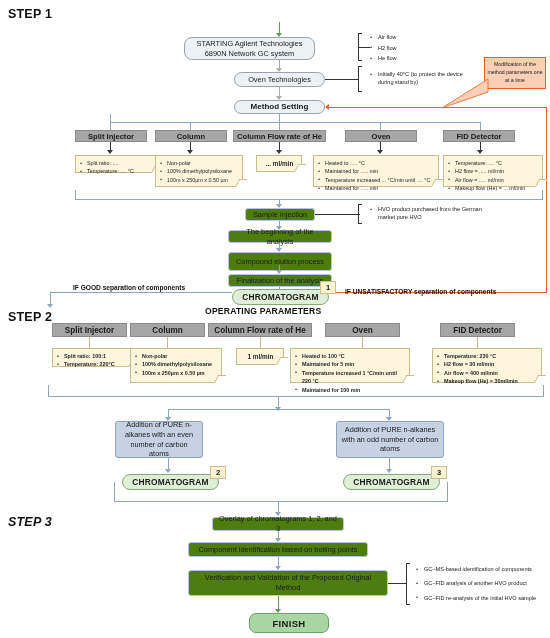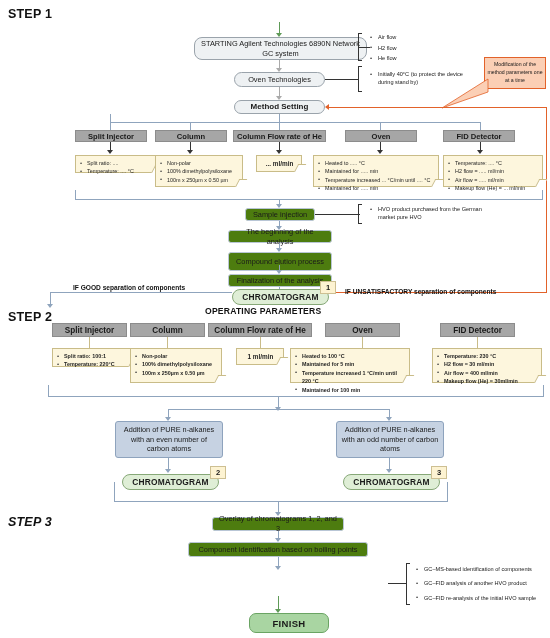--- a/index.html
+++ b/index.html
@@ -205,21 +205,21 @@
 <body>
 
 <div id="root">
 
   <div class="abs step-label" style="left:8px; top:7px;">STEP 1</div>
 
 
   <div class="vline green" style="left:279px; top:22px; height:12px;"></div>
   <div class="arrow-down green" style="left:276px; top:33px;"></div>
 
-  <div class="abs node rounded" style="left:194px; top:37px; width:173px; height:23px;">STARTING Agilent Technologies 6890N Network GC system</div>
+  <div class="abs node rounded" style="left:184px; top:37px; width:131px; height:23px;">STARTING Agilent Technologies 6890N Network GC system</div>
 
   <div class="bracket" style="left:358px; top:33px; height:28px;"></div>
   <div class="hline dark" style="left:358px; top:47px; width:12px; background:#333;"></div>
   <ul class="plainlist" style="left:370px; top:32px; width:110px;">
     <li>Air flow</li>
     <li>H2 flow</li>
     <li>He flow</li>
   </ul>
 
   <div class="vline gray" style="left:279px; top:60px; height:9px;"></div>
@@ -417,21 +417,21 @@
   <div class="vline" style="left:543px; top:385px; height:11px;"></div>
   <div class="vline" style="left:278px; top:396px; height:13px;"></div>
   <div class="arrow-down" style="left:275px; top:407px;"></div>
 
   <div class="hline" style="left:168px; top:409px; width:221px;"></div>
   <div class="vline" style="left:168px; top:409px; height:9px;"></div>
   <div class="arrow-down" style="left:165px; top:417px;"></div>
   <div class="vline" style="left:389px; top:409px; height:9px;"></div>
   <div class="arrow-down" style="left:386px; top:417px;"></div>
 
-  <div class="abs node" style="left:115px; top:421px; width:108px; height:37px; font-size:7.3px;">Addition of PURE n-alkanes with an even number of carbon atoms</div>
+  <div class="abs node" style="left:115px; top:421px; width:88px; height:37px; font-size:7.3px;">Addition of PURE n-alkanes with an even number of carbon atoms</div>
   <div class="abs node" style="left:336px; top:421px; width:108px; height:37px; font-size:7.3px;">Addition of PURE n-alkanes with an odd number of carbon atoms</div>
 
   <div class="vline" style="left:168px; top:458px; height:13px;"></div>
   <div class="arrow-down" style="left:165px; top:469px;"></div>
   <div class="vline" style="left:389px; top:458px; height:13px;"></div>
   <div class="arrow-down" style="left:386px; top:469px;"></div>
 
   <div class="chromatogram abs" style="left:122px; top:474px; width:97px; height:16px;">CHROMATOGRAM</div>
   <div class="badge abs" style="left:210px; top:466px; width:16px; height:13px;">2</div>
 
@@ -447,20 +447,21 @@
   <div class="abs step-label" style="left:8px; top:515px;font-style:italic;">STEP 3</div>
 
   <div class="abs node light" style="left:212px; top:517px; width:132px; height:14px;">Overlay of chromatograms 1, 2, and 3</div>
   <div class="vline" style="left:278px; top:531px; height:8px;"></div>
   <div class="arrow-down" style="left:275px; top:538px;"></div>
 
   <div class="abs node light" style="left:188px; top:542px; width:180px; height:15px;">Component identification based on boiling points</div>
   <div class="vline" style="left:278px; top:557px; height:10px;"></div>
   <div class="arrow-down" style="left:275px; top:566px;"></div>
 
+  <div class="abs node light" style="left:188px; top:570px; width:200px; height:26px;">Verification and Validation of the Proposed Original Method</div>
 
   <div class="hline dark" style="left:388px; top:583px; width:19px; background:#333;"></div>
   <div class="bracket" style="left:406px; top:563px; height:42px;"></div>
   <ul class="plainlist" style="left:416px; top:562px; width:134px; line-height:2.55;">
     <li>GC–MS-based identification of components</li>
     <li>GC–FID analysis of another HVO product</li>
     <li>GC–FID re-analysis of the initial HVO sample</li>
   </ul>
 
   <div class="vline green" style="left:278px; top:596px; height:14px;"></div>

